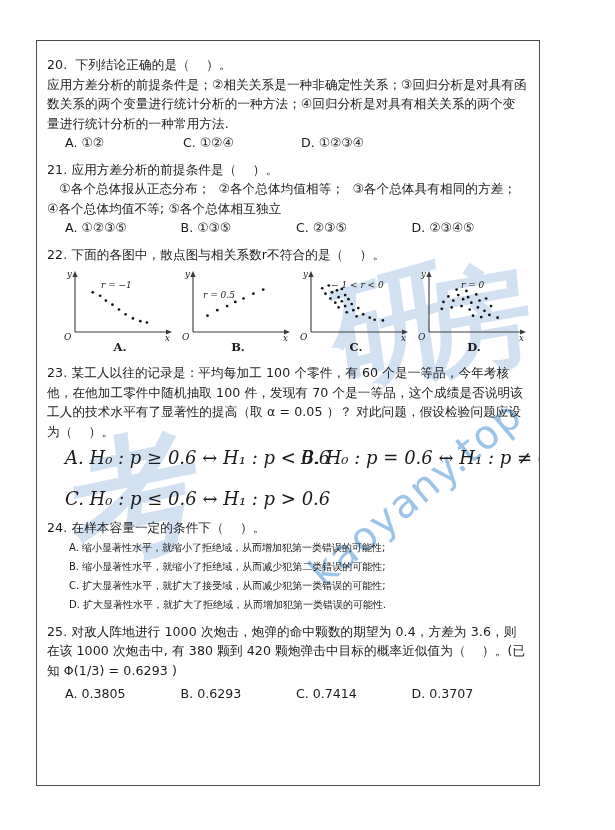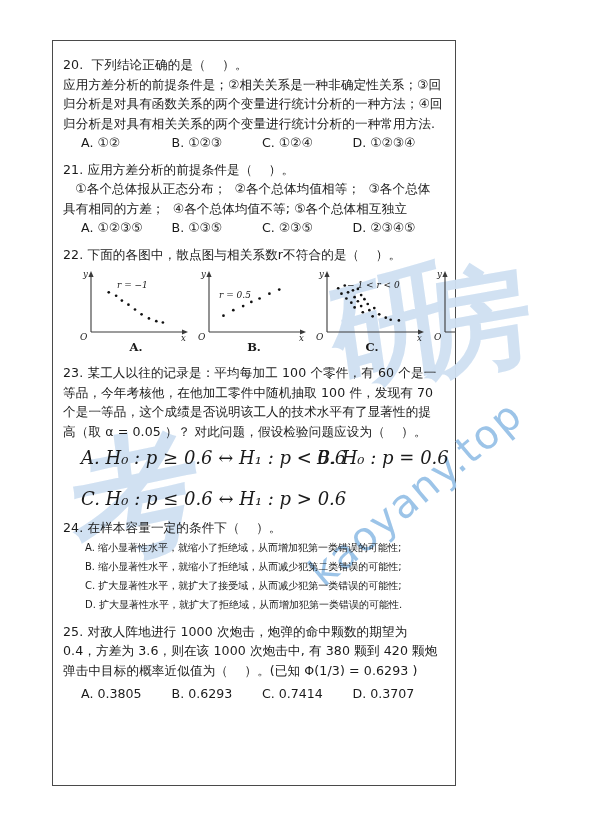--- a/index.html
+++ b/index.html
@@ -12,23 +12,23 @@
     height: 830px;
     position: relative;
     overflow: hidden;
     font-family: "DejaVu Sans", "Liberation Sans", sans-serif;
     -webkit-font-smoothing: antialiased;
   }
 
   
   #page-sheet {
     position: absolute;
-    left: 52px;
+    left: 36px;
     top: 40px;
-    width: 404px;
+    width: 504px;
     height: 746px;
     border: 1.2px solid #4a4a4a;
     box-sizing: border-box;
     background: transparent;
     overflow: hidden;
   }
 
   
   #watermark-layer {
     position: absolute;
@@ -135,21 +135,20 @@
 </div>
 
 <div id="page-sheet">
   <div id="content">
 
     <div class="q-block">
       <div class="q-line q-stem">20.  下列结论正确的是（    ）。</div>
       <div class="q-line q-body">应用方差分析的前提条件是；②相关关系是一种非确定性关系；③回归分析是对具有函数关系的两个变量进行统计分析的一种方法；④回归分析是对具有相关关系的两个变量进行统计分析的一种常用方法.</div>
       <div class="opt-row opt-4">
         <span class="opt">A. ①②</span>
-        <span class="opt">B. ①②③</span>
         <span class="opt">C. ①②④</span>
         <span class="opt">D. ①②③④</span>
       </div>
     </div>
 
     <div class="q-block">
       <div class="q-line q-stem">21. 应用方差分析的前提条件是（    ）。</div>
       <div class="q-line q-body">   ①各个总体报从正态分布；  ②各个总体均值相等；  ③各个总体具有相同的方差；  ④各个总体均值不等; ⑤各个总体相互独立</div>
       <div class="opt-row opt-4">
         <span class="opt">A. ①②③⑤</span>

